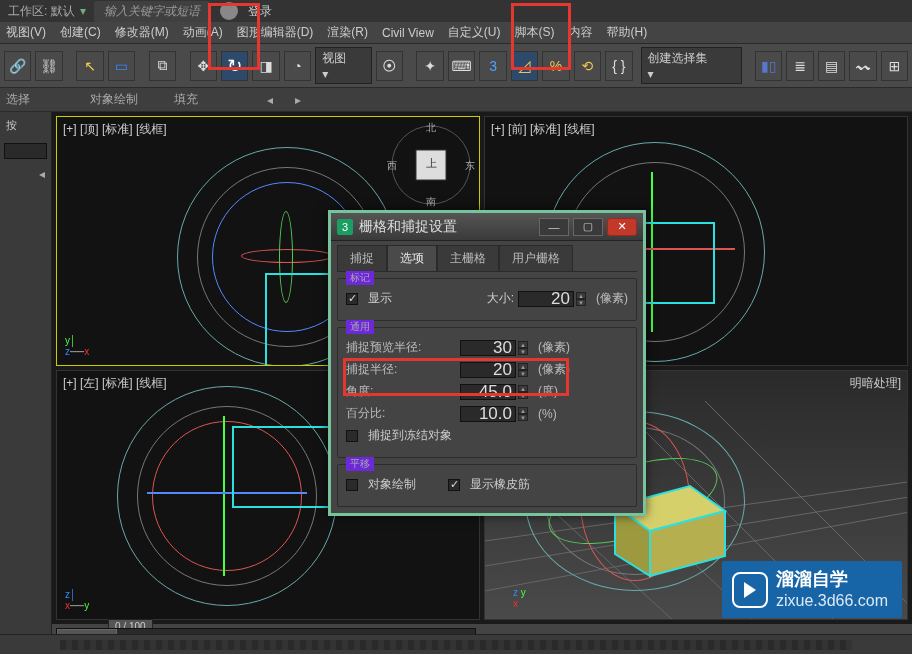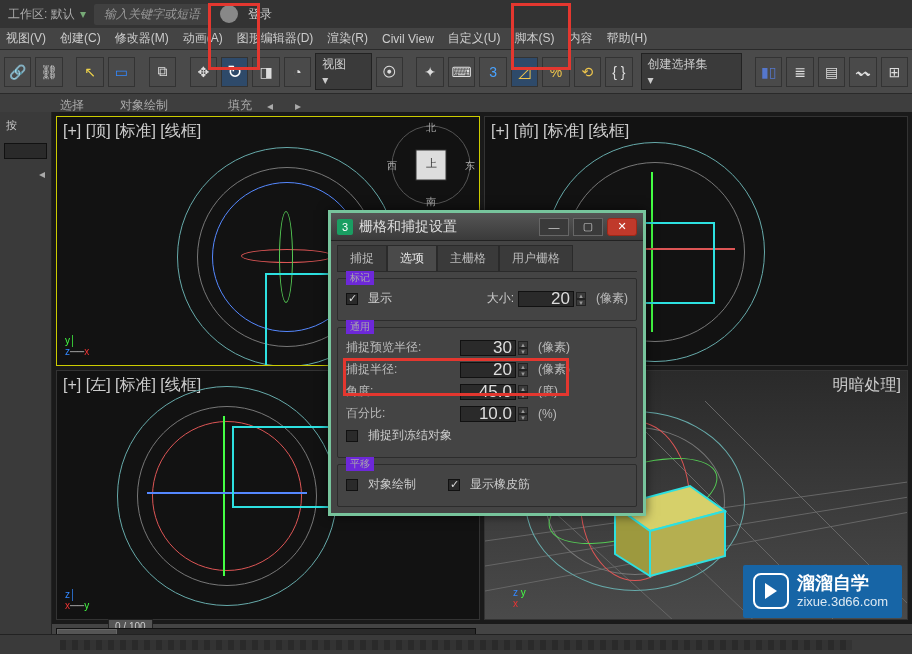--- a/index.html
+++ b/index.html
@@ -9,21 +9,21 @@
       color: #cccccc;
       font-size: 12px;
       width: 912px;
       height: 654px;
       overflow: hidden;
       position: relative;
     }
     .top-bar {
       display: flex;
       align-items: center;
-      height: 28px;
+      height: 22px;
       background: #333333;
       padding: 8px 8px;
       gap: 8px;
     }
     .workspace-label { color: #aaa; }
     .workspace-arrow { color: #7a7; margin-left: 2px; }
     .app-title { color: #1a9e62; font-weight: bold; margin: 0 auto; }
     .title-untitled { color: #888; margin-left: 6px; }
     .top-right { display: flex; gap: 10px; align-items: center; }
     .menu-bar {
@@ -82,21 +82,21 @@
     }
     .subbar {
       display: flex;
       align-items: center;
       height: 24px;
       background: #3e3e3e;
       color: #aaa;
       font-size: 12px;
       border-bottom: 1px solid #2a2a2a;
     }
-    .subbar span { width: 84px; text-align: right; padding-left: 6px; }
+    .subbar span { width: 84px; text-align: left; padding-left: 6px; }
     .subbar .sub-btn {
       width: 26px; height: 22px; display: inline-flex; align-items:center; justify-content:center; margin-left: 2px;
     }
     .left-panel {
       position: absolute;
       left: 0; top: 112px;
       width: 52px; height: 530px;
       background: #3a3a3a;
       border-right: 1px solid #222;
     }
@@ -116,21 +116,21 @@
     }
     .vp {
       background: #121212;
       border: 1px solid #cccc00;
       position: relative;
       overflow: hidden;
     }
     .vp.inactive { border-color: #333; }
     .vp-label {
       position: absolute; top: 4px; left: 6px;
-      color: #ccc; font-size: 16px;
+      color: #ccc; font-size: 12px;
     }
     .vd-gizmo {
       position:absolute; top:6px; right:6px; width:84px; height:84px;
     }
     .axis-ind {
       position: absolute; left: 8px; bottom: 8px;
       font-size: 10px;
     }
     .axis-ind .ax-x { color: #e33; }
     .axis-ind .ax-y { color: #4f4; }
@@ -191,21 +191,21 @@
       position:absolute; right:10px; bottom:36px;
       background:#1765a6; color:#fff;
       display:flex; align-items:center; gap:8px;
       padding:8px 14px 8px 10px; border-radius:2px;
       z-index:50;
     }
     .wm-play { width:36px; height:36px; border:2px solid #fff; border-radius:8px; display:flex; align-items:center; justify-content:center;}
     .wm-play::before { content:''; border-left:12px solid #fff; border-top:8px solid transparent; border-bottom:8px solid transparent;}
     .wm-text { display:flex; flex-direction:column; line-height:1.2;}
     .wm-text .wm-cn { font-size:18px; font-weight:bold;}
-    .wm-text .wm-url { font-size:13px; opacity:.85;}
+    .wm-text .wm-url { font-size:16px; opacity:.85;}
     
     .gizmo-wrap { position:absolute; }
     .circ { position:absolute; border-radius:50%; }
     .c-outer { border:1px solid #6aa; }
     .c-grey { border:1px solid #777; }
     .c-red { border:1px solid #d55; }
     .c-green { border:1px solid #5c5; }
     .c-blue { border:1px solid #58f; }
     
     .cyan-rect { position:absolute; border:2px solid #2de0e0; }

